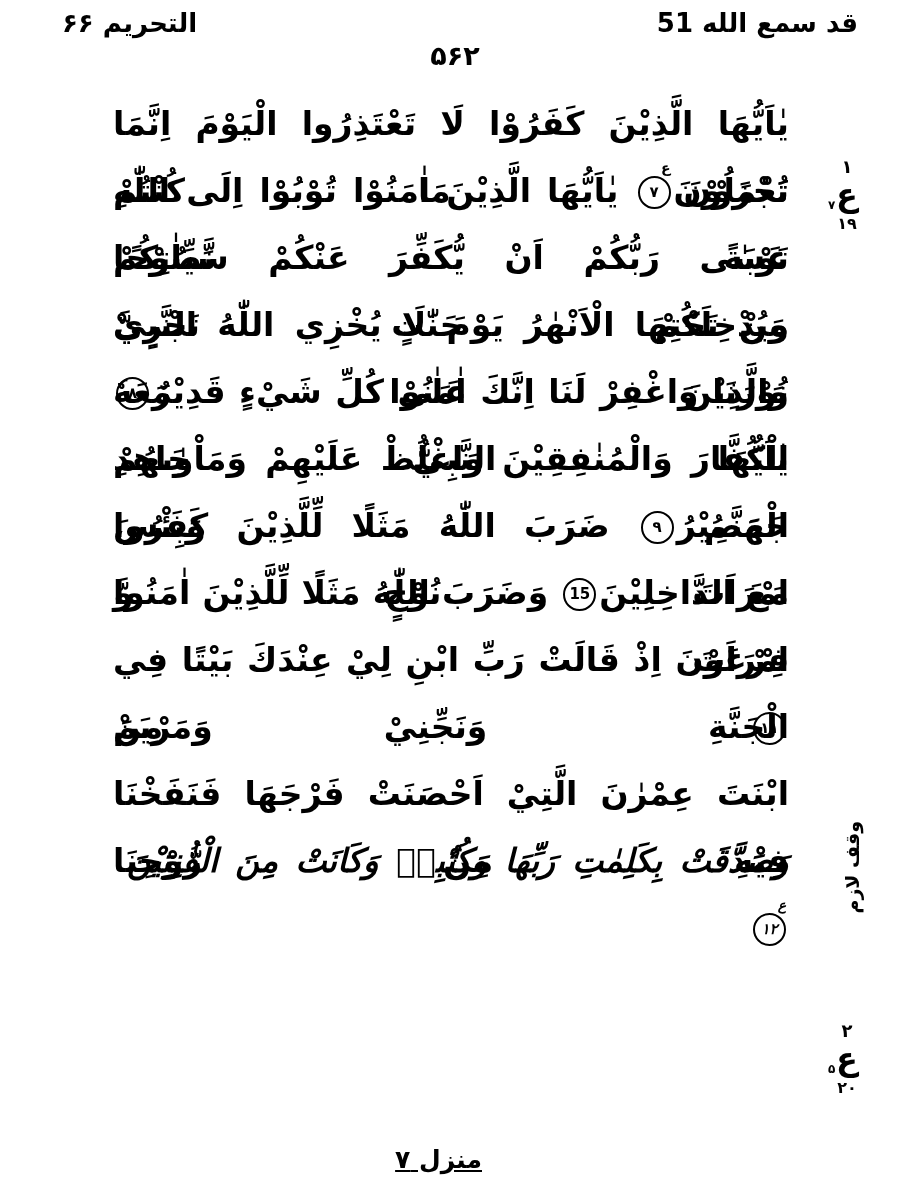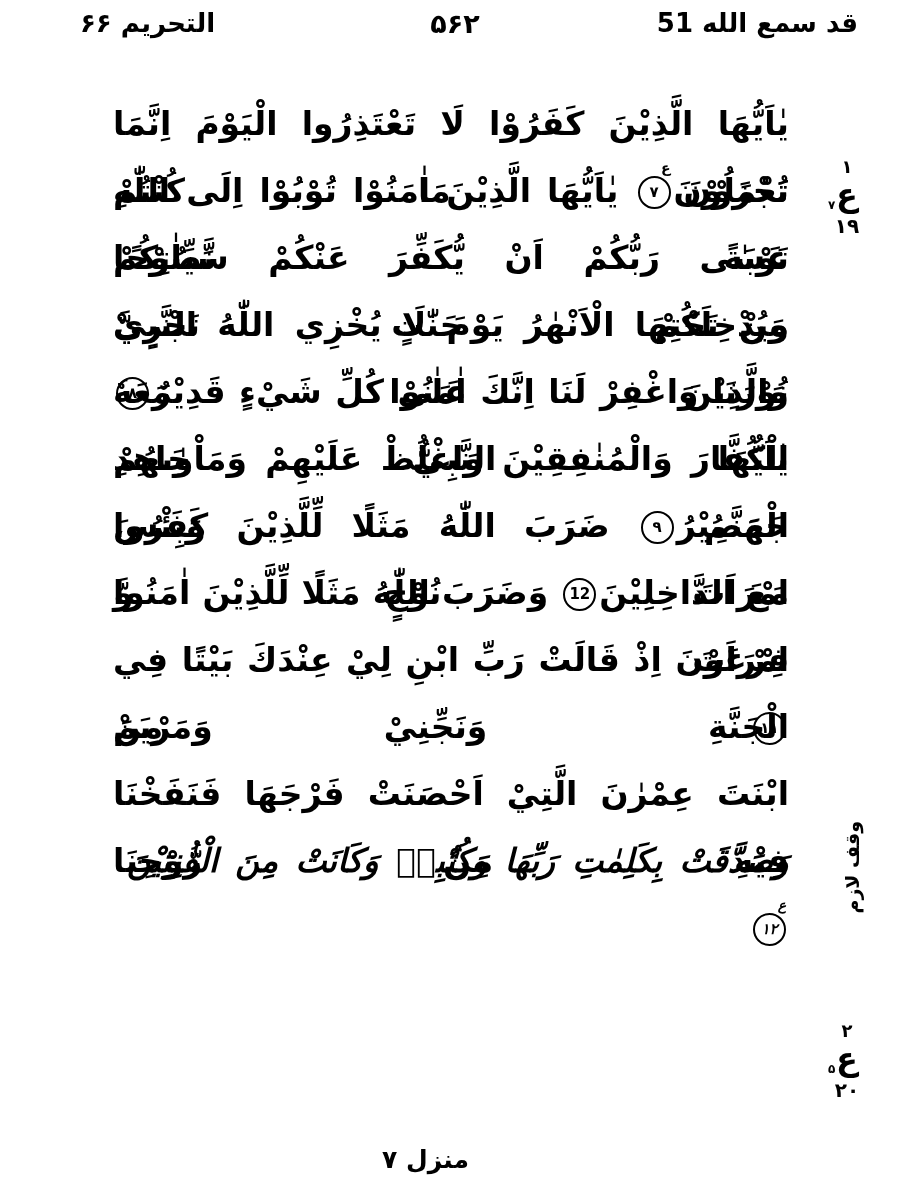--- a/index.html
+++ b/index.html
@@ -4,22 +4,22 @@
 <style>
   html,body{margin:0;padding:0;background:#e9e9e9;}
   .page{
     position:relative;width:900px;height:1200px;margin:0 auto;
     background:#ffffff;color:#000;overflow:hidden;
     font-family:"DejaVu Sans", sans-serif;
   }
   
   .hdr{position:absolute;top:8px;font-weight:bold;font-size:26px;direction:rtl;white-space:nowrap;}
   .hdr-right{right:42px;}
-  .hdr-center{left:410px;width:90px;text-align:center;font-size:27px;}
-  .hdr-left{left:80px;}
+  .hdr-center{left:410px;width:90px;text-align:center;font-size:27px;margin-top:32px;}
+  .hdr-left{left:62px;}
   
   .text-block{
     position:absolute;top:90px;left:113px;right:111px;
     direction:rtl;
   }
   .line{
     font-size:33px;font-weight:bold;line-height:67px;height:67px;
     text-align:justify;text-align-last:justify;
     white-space:normal;overflow:visible;
   }
@@ -38,52 +38,52 @@
     position:absolute;top:-17px;right:-2px;font-size:14px;font-weight:bold;line-height:1;
   }
   
   .ruku-marker{
     position:absolute;width:46px;text-align:center;font-weight:bold;
     display:flex;flex-direction:column;align-items:center;line-height:1;
   }
   .rk-top{font-size:18px;margin-bottom:3px;}
   .rk-ain{position:relative;font-size:32px;}
   .rk-sub{position:absolute;bottom:0px;left:-8px;font-size:12px;}
-  .rk-bottom{font-size:20px;margin-top:5px;}
+  .rk-bottom{font-size:16px;margin-top:5px;}
   
   .waqf-note{
     position:absolute;left:806px;top:855px;width:92px;height:24px;
     transform:rotate(-90deg);transform-origin:center center;
     font-size:19px;font-weight:bold;text-align:center;line-height:24px;
     direction:rtl;white-space:nowrap;
   }
   
   .footer-note{
-    position:absolute;top:1145px;left:382px;width:100px;text-align:left;
-    font-size:25px;font-weight:bold;direction:rtl;
+    position:absolute;top:1145px;left:382px;width:100px;text-align:right;
+    font-size:25px;font-weight:bold;direction:rtl;text-decoration:underline;
   }
 </style>
 </head>
 <body>
 
 <div class="page">
 
   <div class="hdr hdr-right">قد سمع الله 51</div>
   <div class="hdr hdr-center">۵۶۲</div>
   <div class="hdr hdr-left">التحريم ۶۶</div>
 
   <div class="text-block">
     <div class="line"><span>يٰاَيُّهَا الَّذِيْنَ كَفَرُوْا لَا تَعْتَذِرُوا الْيَوْمَ اِنَّمَا تُجْزَوْنَ مَا كُنْتُمْ</span></div>
     <div class="line"><span>تَعْمَلُوْنَ</span><span class="ayah-marker"><span class="num">۷</span><span class="sup">ع</span></span><span> يٰاَيُّهَا الَّذِيْنَ اٰمَنُوْا تُوْبُوْا اِلَى اللّٰهِ تَوْبَةً نَّصُوْحًا</span></div>
     <div class="line"><span>عَسٰى رَبُّكُمْ اَنْ يُّكَفِّرَ عَنْكُمْ سَيِّاٰتِكُمْ وَيُدْخِلَكُمْ جَنّٰتٍ تَجْرِيْ</span></div>
     <div class="line"><span>مِنْ تَحْتِهَا الْاَنْهٰرُ يَوْمَ لَا يُخْزِي اللّٰهُ النَّبِيَّ وَالَّذِيْنَ اٰمَنُوْا مَعَهٗ</span></div>
     <div class="line"><span>نُوْرَنَا وَاغْفِرْ لَنَا اِنَّكَ عَلٰى كُلِّ شَيْءٍ قَدِيْرٌ</span><span class="ayah-marker"><span class="num">۸</span></span><span> يٰاَيُّهَا النَّبِيُّ جَاهِدِ</span></div>
     <div class="line"><span>الْكُفَّارَ وَالْمُنٰفِقِيْنَ وَاغْلُظْ عَلَيْهِمْ وَمَاْوٰىهُمْ جَهَنَّمُ وَبِئْسَ</span></div>
     <div class="line"><span>الْمَصِيْرُ</span><span class="ayah-marker"><span class="num">۹</span></span><span> ضَرَبَ اللّٰهُ مَثَلًا لِّلَّذِيْنَ كَفَرُوا امْرَاَتَ نُوْحٍ وَّ</span></div>
-    <div class="line"><span>مَعَ الدَّاخِلِيْنَ</span><span class="ayah-marker"><span class="num">12</span></span><span> وَضَرَبَ اللّٰهُ مَثَلًا لِّلَّذِيْنَ اٰمَنُوا امْرَاَتَ</span></div>
+    <div class="line"><span>مَعَ الدَّاخِلِيْنَ</span><span class="ayah-marker"><span class="num">15</span></span><span> وَضَرَبَ اللّٰهُ مَثَلًا لِّلَّذِيْنَ اٰمَنُوا امْرَاَتَ</span></div>
     <div class="line"><span>فِرْعَوْنَ اِذْ قَالَتْ رَبِّ ابْنِ لِيْ عِنْدَكَ بَيْتًا فِي الْجَنَّةِ وَنَجِّنِيْ مِنْ</span></div>
     <div class="line"><span class="ayah-marker"><span class="num">۱۱</span></span><span> وَمَرْيَمَ</span></div>
     <div class="line"><span>ابْنَتَ عِمْرٰنَ الَّتِيْ اَحْصَنَتْ فَرْجَهَا فَنَفَخْنَا فِيْهِ مِنْ رُّوْحِنَا</span></div>
     <div class="line last"><span>وَصَدَّقَتْ بِكَلِمٰتِ رَبِّهَا وَكُتُبِهٖ وَكَانَتْ مِنَ الْقٰنِتِيْنَ</span><span class="ayah-marker"><span class="num">۱۲</span><span class="sup">ع</span></span></div>
   </div>
 
   <div class="ruku-marker" style="top:158px;left:824px;">
     <span class="rk-top">۱</span>
     <span class="rk-ain">
       <span>ع</span>

